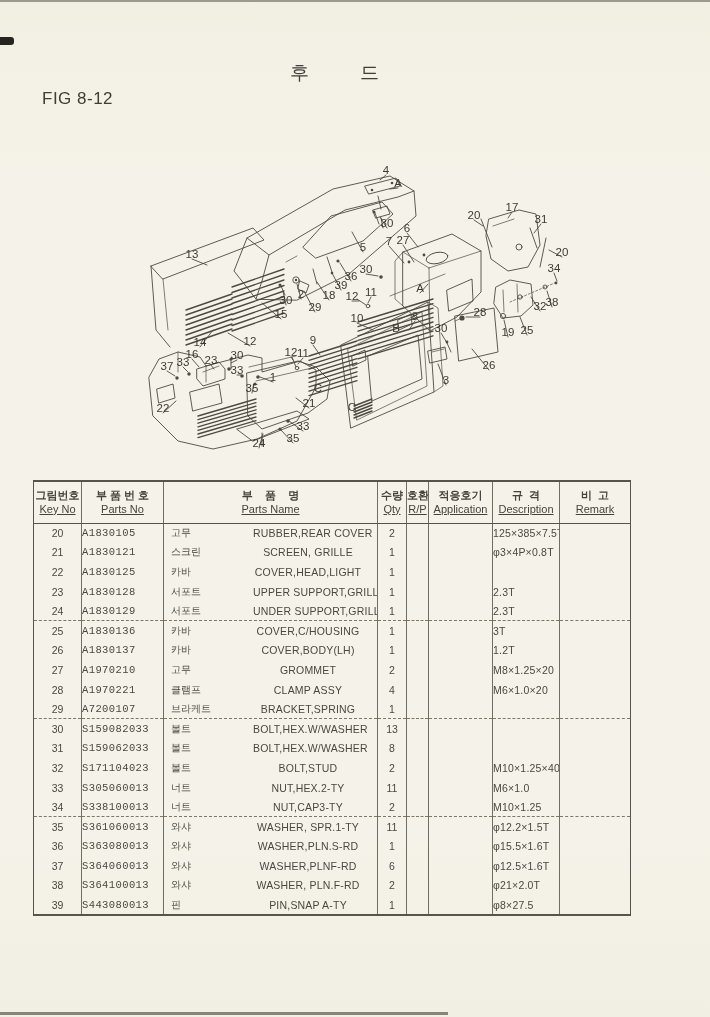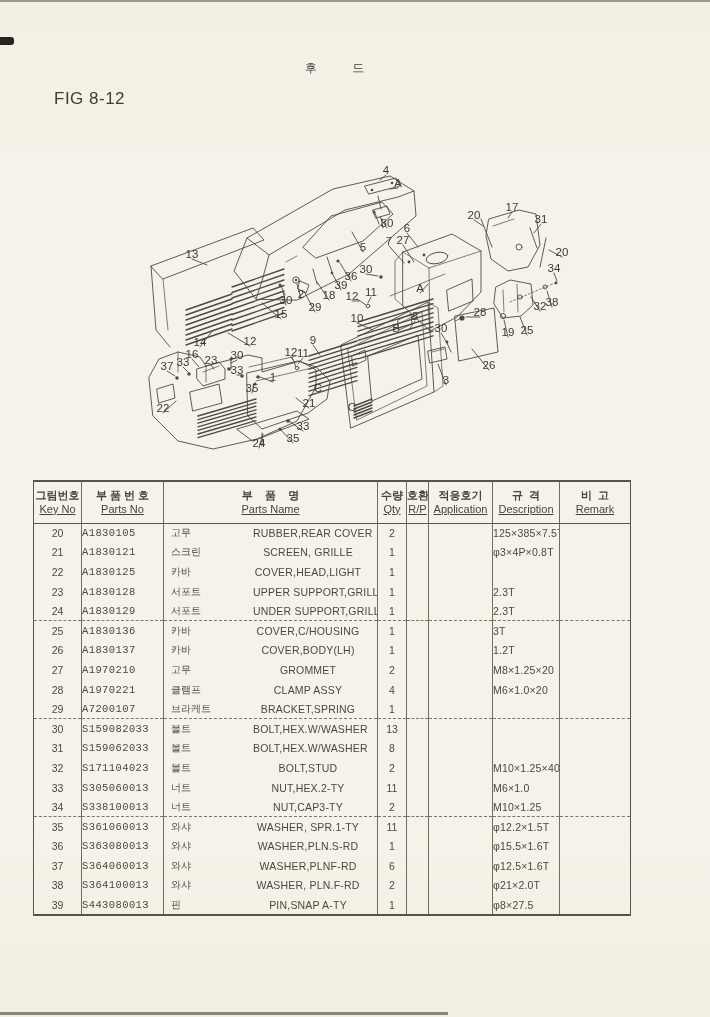--- a/index.html
+++ b/index.html
@@ -8,23 +8,23 @@
     background:#f4f2e7;
     font-family:"Liberation Sans","DejaVu Sans",sans-serif;
     color:#3e3d36;
   }
   .page{position:absolute;inset:0;background:linear-gradient(180deg,#f2f0e3 0%,#f5f3e9 18%,#f5f3e9 82%,#f1efe3 100%);}
   
   .scan-top{position:absolute;top:0;left:0;width:710px;height:2px;background:rgba(70,68,60,.5);}
   .scan-smudge{position:absolute;top:37px;left:0;width:14px;height:8px;background:#26251f;border-radius:0 3px 3px 0;}
   .scan-bottom{position:absolute;top:1012px;left:0;width:448px;height:3px;background:rgba(45,44,38,.55);}
   
-  .fig-label{position:absolute;left:42px;top:89px;font-size:17px;letter-spacing:.5px;margin-left:12px;}
+  .fig-label{position:absolute;left:42px;top:89px;font-size:17px;letter-spacing:.5px;}
   .title-block{position:absolute;left:235px;top:60px;width:200px;text-align:center;}
-  .title-ko{font-size:12px;white-space:pre;letter-spacing:1px;margin-bottom:3px;}
+  .title-ko{font-size:19px;white-space:pre;letter-spacing:1px;margin-bottom:3px;}
   .title-en{font-size:17px;letter-spacing:.5px;}
   
   svg.diagram{position:absolute;left:0;top:0;}
   svg.diagram path, svg.diagram line, svg.diagram ellipse, svg.diagram circle{
     stroke:#4c4a42;fill:none;stroke-width:.9;stroke-linejoin:round;stroke-linecap:round;
   }
   svg.diagram .fill{fill:#4c4a42;stroke:none;}
   svg.diagram .slat{stroke-width:1.35;}
   svg.diagram .thin{stroke-width:.7;}
   svg.diagram text{fill:#3c3b33;stroke:none;font-size:11.5px;font-family:"Liberation Sans","DejaVu Sans",sans-serif;}

